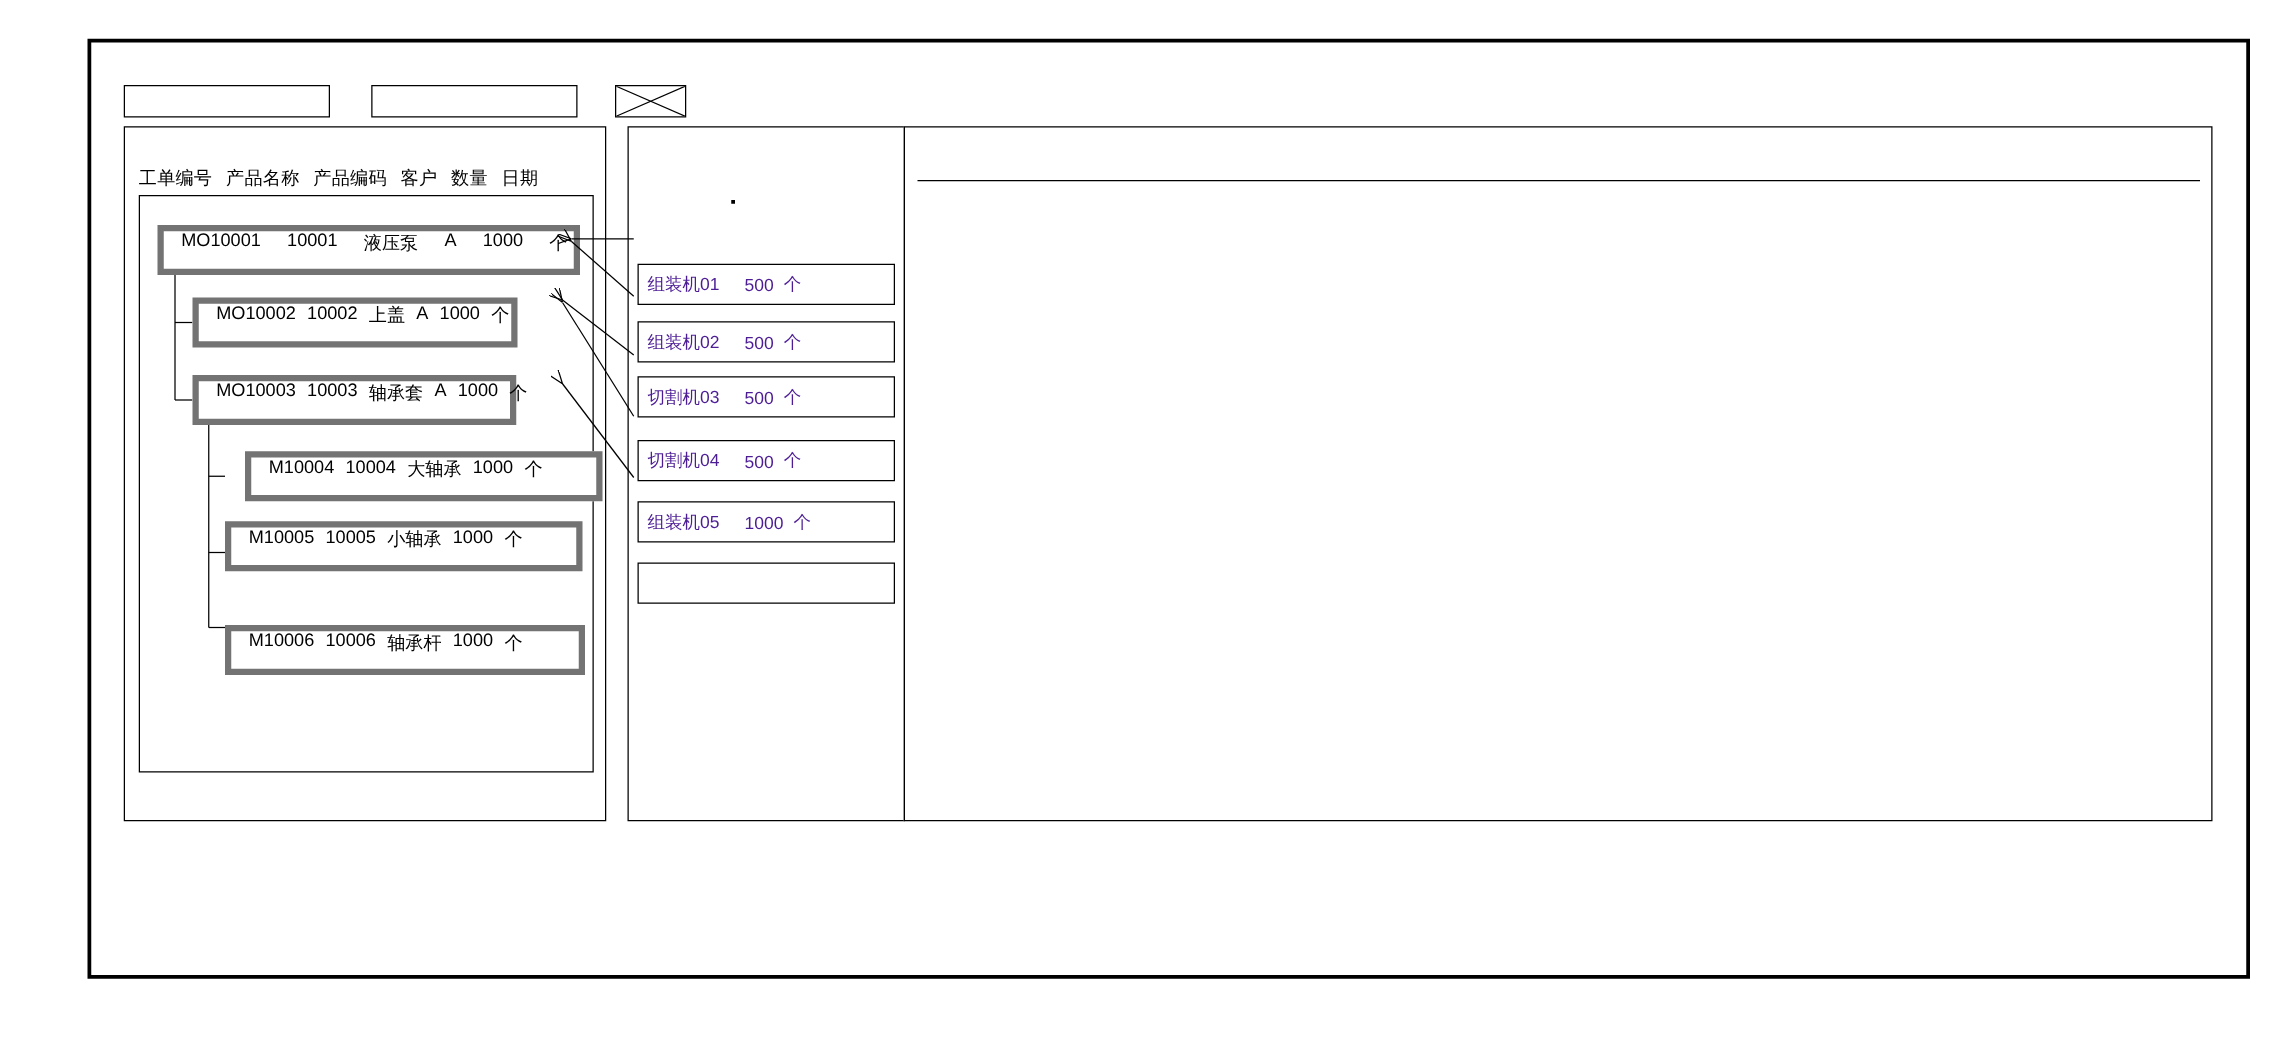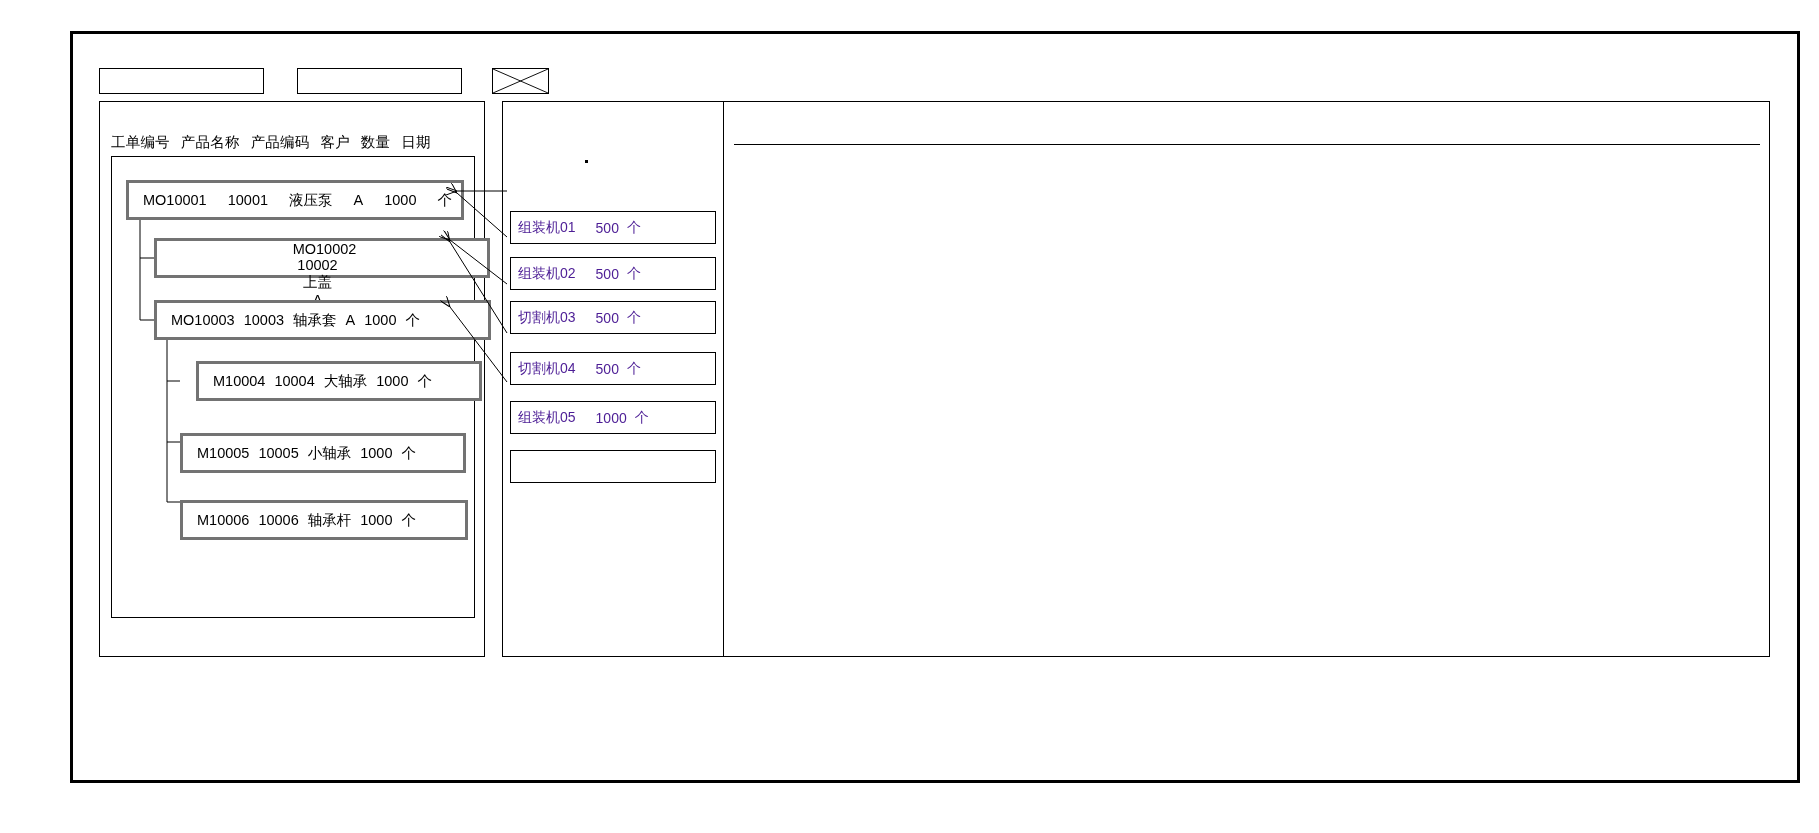--- a/index.html
+++ b/index.html
@@ -101,37 +101,36 @@
     width: 364px;
     height: 462px;
     border: 1px solid #000000;
     box-sizing: border-box;
     background: #ffffff;
   }
 
   
   .tree-row {
     position: absolute;
-    border: 3px solid #737373;
+    border: 5px solid #737373;
     background: #ffffff;
     box-sizing: border-box;
     display: flex;
-    align-items: center;
     white-space: nowrap;
     font-size: 14.5px;
     color: #000000;
     height: 40px;
   }
   .tree-row .cell { display: inline-block; }
 
   .row-level-0 { left: 14px;  top: 23px;  width: 338px; }
-  .row-level-1 { left: 42px;  top: 81px;  width: 336px; flex-direction: column; }
-  .row-level-2 { left: 42px;  top: 143px; width: 337px; }
+  .row-level-1 { left: 42px;  top: 81px;  width: 260px; }
+  .row-level-2 { left: 42px;  top: 143px; width: 259px; }
   .row-level-3 { left: 68px;  top: 204px; width: 286px; margin-left: 16px; }
-  .row-level-4 { left: 68px;  top: 276px; width: 286px; }
+  .row-level-4 { left: 68px;  top: 260px; width: 286px; }
   .row-level-5 { left: 68px;  top: 343px; width: 288px; }
 
   .row-level-0 .cell { padding-right: 11px; padding-left: 12px; }
   .row-level-0 .cell:first-child { padding-left: 14px; }
   .tree-row .cell { padding-right: 9px; }
   .tree-row .cell:first-child { padding-left: 14px; }
 
   
   .tree-lines {
     position: absolute;

